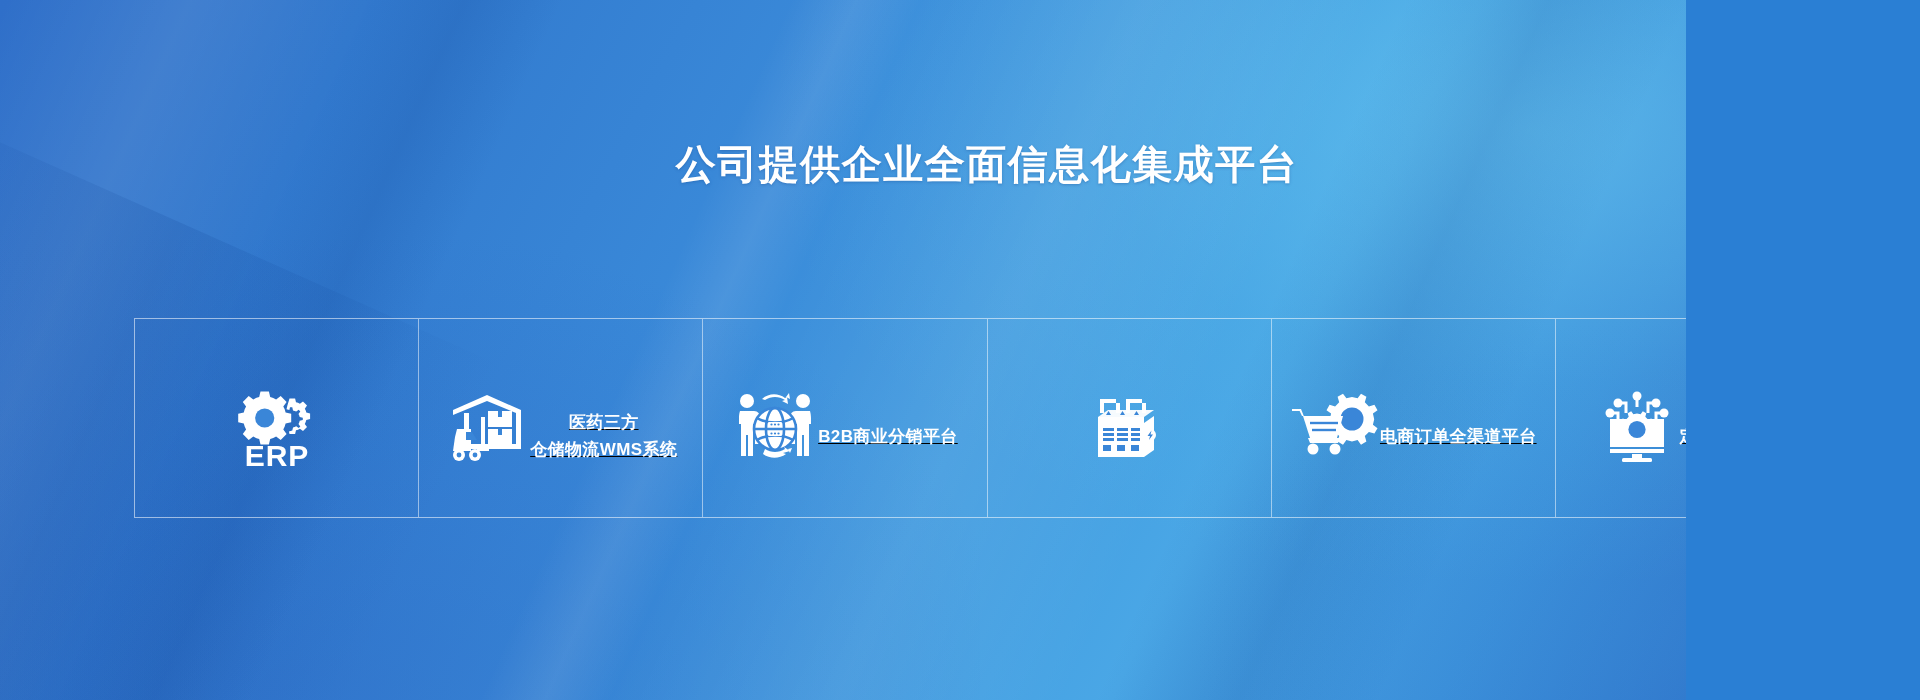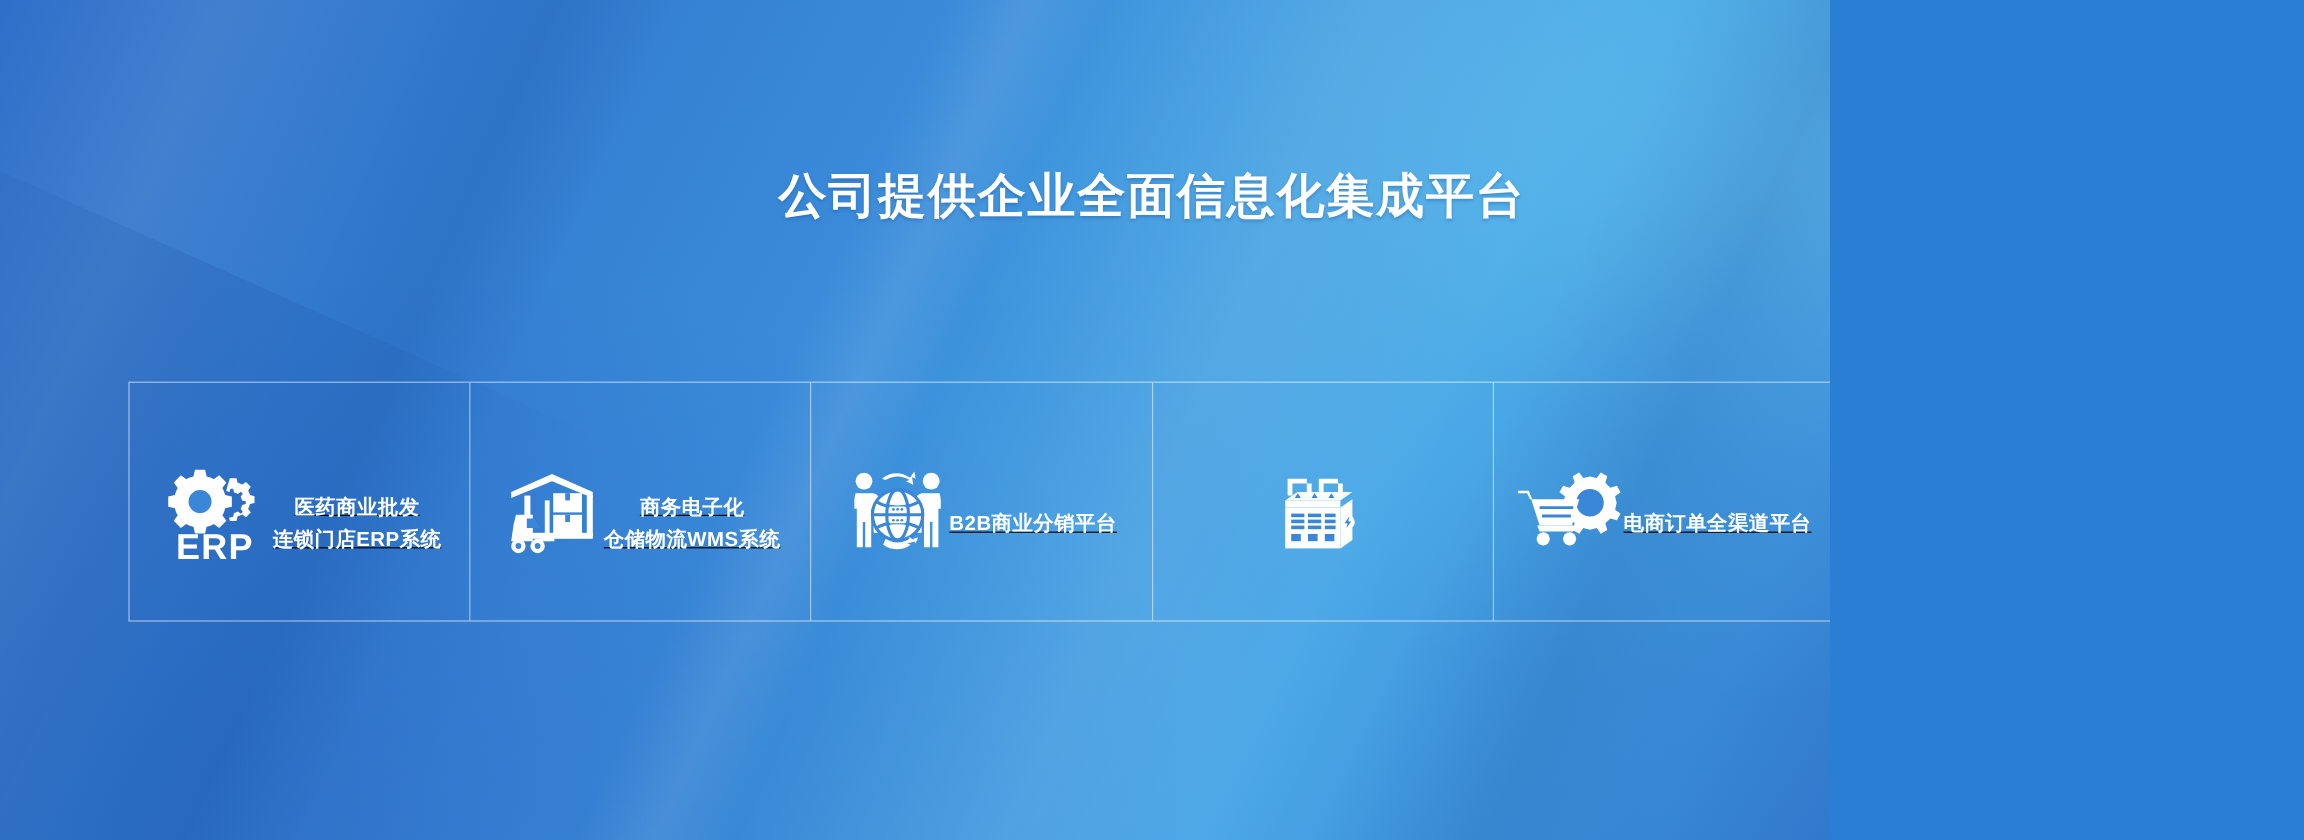--- a/index.html
+++ b/index.html
@@ -10,25 +10,26 @@
     overflow: hidden;
   }
 
   body {
     font-family: "Liberation Sans", "DejaVu Sans", sans-serif;
     background: #2a7fd4;
   }
 
   #banner {
     position: relative;
-    width: 1525px;
+    width: 1686px;
     height: 700px;
     overflow: hidden;
     background:
       linear-gradient(118deg, #2f6fc9 0%, #3178cd 18%, #3a8ad9 42%, #3f9adf 58%, #4aa7e6 72%, #3b8ed9 88%, #2f72c9 100%);
+    padding-left: 27px;
   }
 
   
   #glow-a {
     position: absolute;
     left: 780px; top: -320px;
     width: 1500px; height: 900px;
     background: radial-gradient(ellipse at 50% 50%, rgba(120,215,245,0.42) 0%, rgba(90,190,235,0.20) 40%, rgba(70,170,225,0.0) 72%);
     pointer-events: none;
   }
@@ -169,24 +170,20 @@
 
               <path d="M31.5 4.5h8.4l1.3 5.6c2.1.4 4.1 1.2 5.9 2.3l4.6-3.3 5.9 5.9-3.3 4.6c1.1 1.8 1.9 3.8 2.3 5.9l5.6 1.3v8.4l-5.6 1.3c-.4 2.1-1.2 4.1-2.3 5.9l3.3 4.6-5.9 5.9-4.6-3.3c-1.8 1.1-3.8 1.9-5.9 2.3l-1.3 5.6h-8.4l-1.3-5.6c-2.1-.4-4.1-1.2-5.9-2.3l-4.6 3.3-5.9-5.9 3.3-4.6c-1.1-1.8-1.9-3.8-2.3-5.9l-5.6-1.3v-8.4l5.6-1.3c.4-2.1 1.2-4.1 2.3-5.9l-3.3-4.6 5.9-5.9 4.6 3.3c1.8-1.1 3.8-1.9 5.9-2.3l1.3-5.6z"></path>
               <circle cx="35.7" cy="31" r="9.6" fill="#3a86d8"></circle>
 
               <path d="M60.5 11.5h5.6l.9 3.8c1.4.3 2.7.8 3.9 1.5l3.1-2.2 4 4-2.2 3.1c.7 1.2 1.3 2.5 1.5 3.9l3.8.9v5.6l-3.8.9c-.3 1.4-.8 2.7-1.5 3.9l2.2 3.1-4 4-3.1-2.2c-1.2.7-2.5 1.3-3.9 1.5l-.9 3.8h-5.6l-.6-2.6 3.4-.9.7-3.1c1.1-.2 2.2-.6 3.2-1.2l2.5 1.8 1.6-1.6-1.8-2.5c.6-1 1-2 1.2-3.2l3.1-.7v-2.3l-3.1-.7c-.2-1.1-.6-2.2-1.2-3.2l1.8-2.5-1.6-1.6-2.5 1.8c-1-.6-2-1-3.2-1.2l-.7-3.1h-2.3l-.6 2.6-2.9-.7.9-3.8z"></path>
 
               <text x="48" y="79" font-family="Liberation Sans, sans-serif" font-size="30" font-weight="bold" text-anchor="middle" fill="#ffffff" letter-spacing="1">ERP</text>
             </g>
           </svg>
         </div>
-        <div class="card-label">
-          <span>医药商业批发</span>
-          <span>连锁门店ERP系统</span>
-        </div>
       </div>
 
       <div class="card">
         <div class="card-icon">
           <svg width="86" height="76" viewBox="0 0 86 76" aria-hidden="true">
             <g fill="#ffffff">
 
               <path d="M43 4 77 19v5l-34-14-34 14v-5z"></path>
 
               <rect x="20" y="22" width="5" height="34"></rect>
@@ -208,21 +205,21 @@
               <path d="M33 56h12v4H33z"></path>
 
               <circle cx="15" cy="64" r="6"></circle>
               <circle cx="15" cy="64" r="2.4" fill="#3a86d8"></circle>
               <circle cx="31" cy="64" r="6"></circle>
               <circle cx="31" cy="64" r="2.4" fill="#3a86d8"></circle>
             </g>
           </svg>
         </div>
         <div class="card-label">
-          <span>商务电子化</span>
+          <span>医药三方</span>
           <span>仓储物流WMS系统</span>
         </div>
       </div>
 
       <div class="card">
         <div class="card-icon">
           <svg width="86" height="76" viewBox="0 0 86 76" aria-hidden="true">
             <g fill="#ffffff">
 
               <circle cx="15" cy="10" r="7"></circle>

